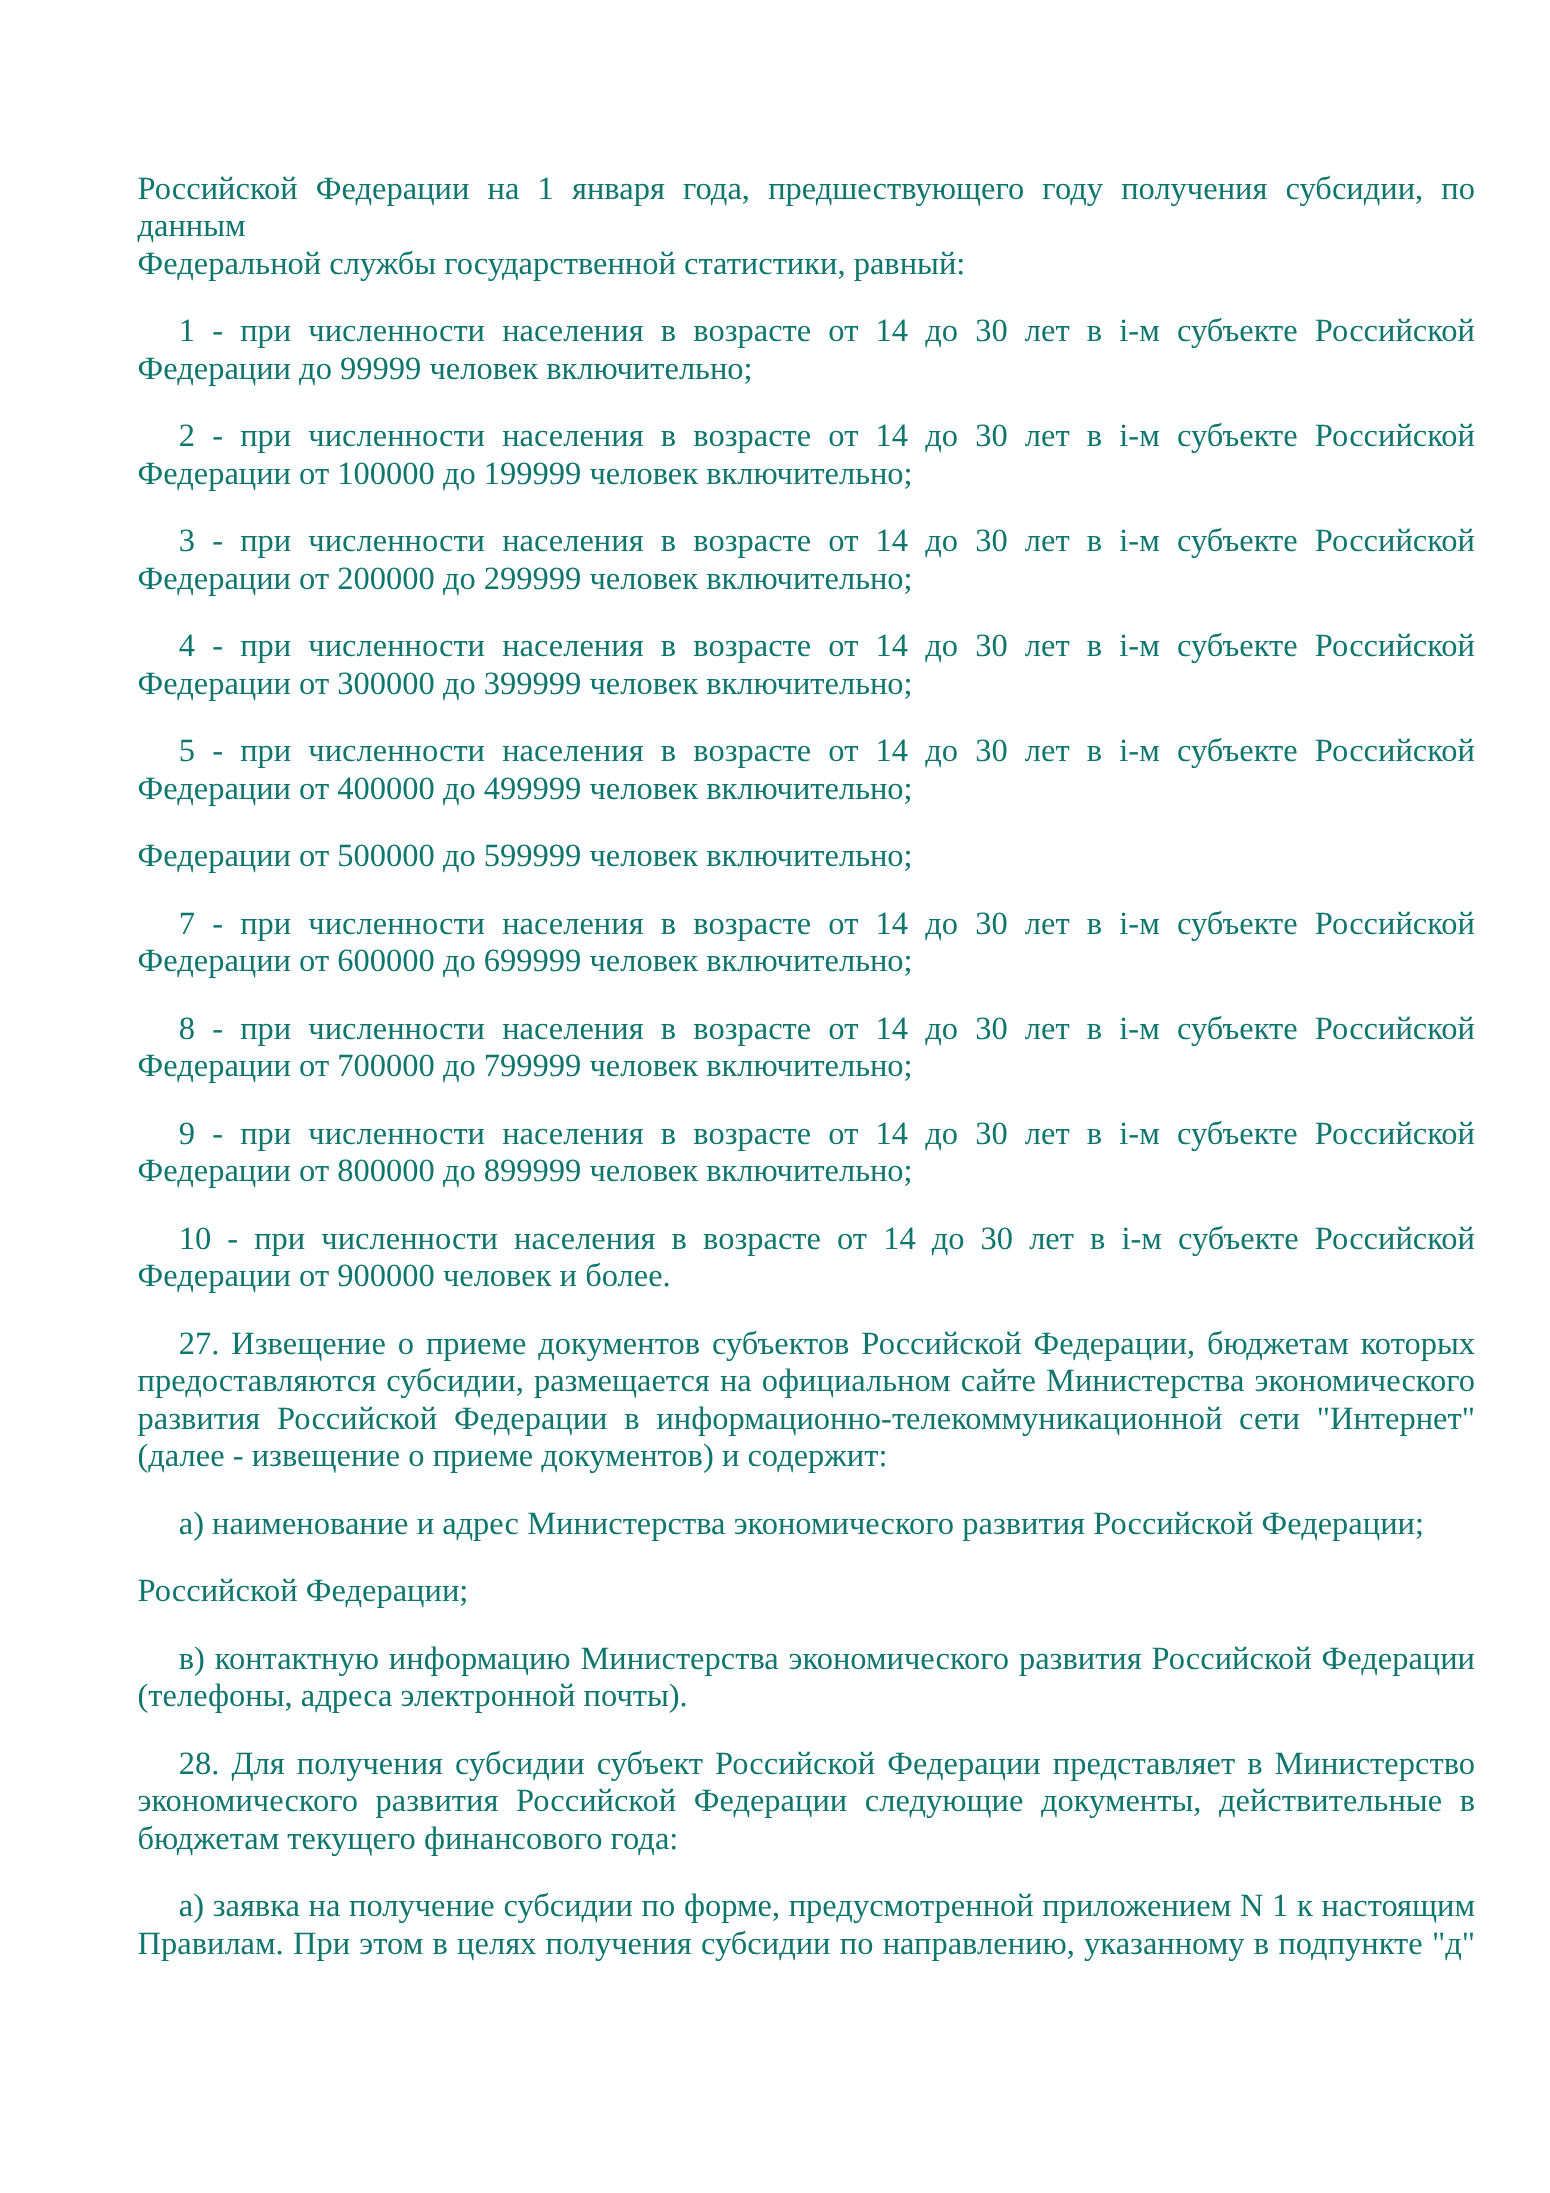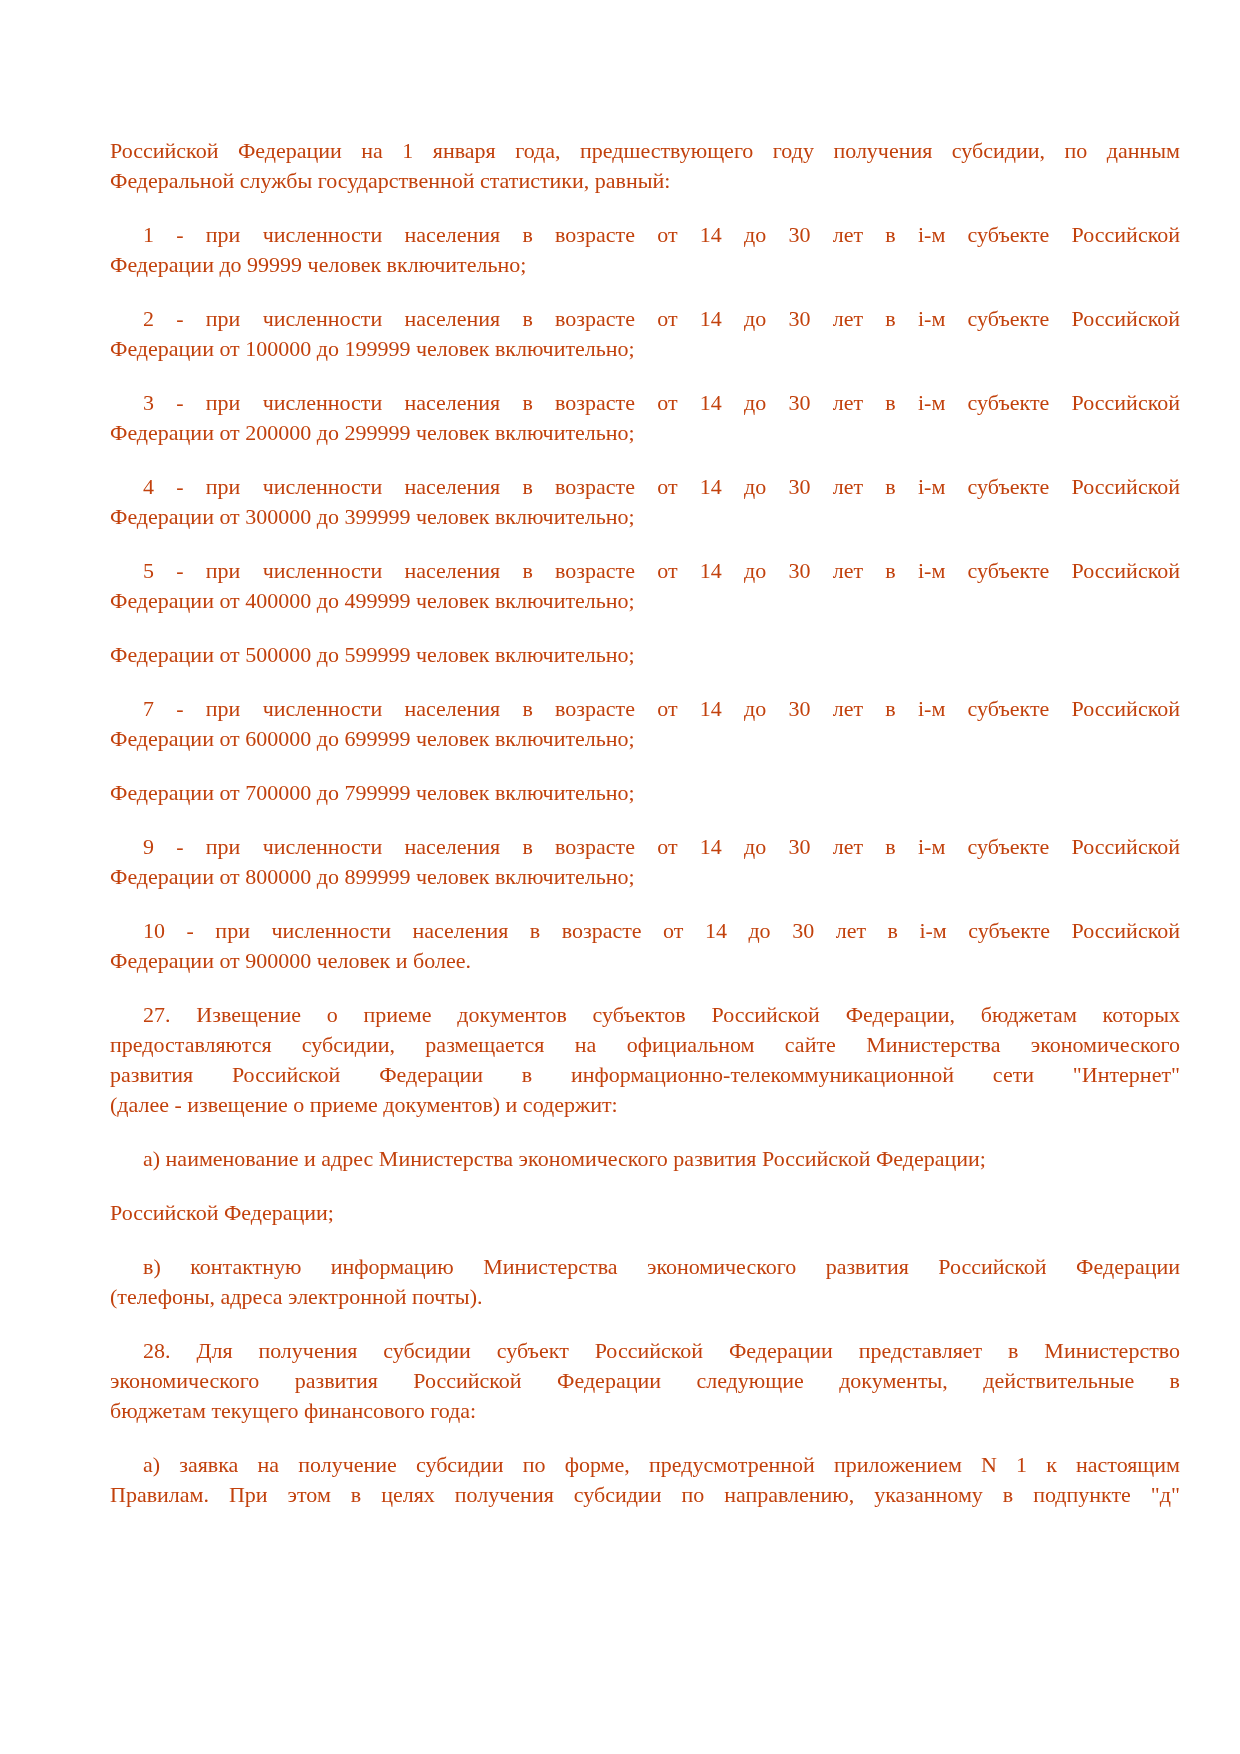--- a/index.html
+++ b/index.html
@@ -20,23 +20,23 @@
     padding: 136px 60px 0 110px;
     background: #ffffff;
     color: #000000;
   }
   .content {
     width: 1070px;
   }
   p.para {
     margin: 0 0 24px 0;
     padding: 0;
-    font-size: 22px;
+    font-size: 26px;
     line-height: 30px;
-    color: #c2410c;
+    color: #0f766e;
   }
   p.para:last-child {
     margin-bottom: 4px;
   }
   .line {
     display: block;
     text-align: justify;
     text-align-last: justify;
     white-space: normal;
   }
@@ -77,20 +77,21 @@
         <span class="line last">Федерации от 400000 до 499999 человек включительно;</span>
       </p>
       <p class="para indent">
         <span class="line last">Федерации от 500000 до 599999 человек включительно;</span>
       </p>
       <p class="para indent">
         <span class="line first">7 - при численности населения в возрасте от 14 до 30 лет в i-м субъекте Российской</span>
         <span class="line last">Федерации от 600000 до 699999 человек включительно;</span>
       </p>
       <p class="para indent">
+        <span class="line first">8 - при численности населения в возрасте от 14 до 30 лет в i-м субъекте Российской</span>
         <span class="line last">Федерации от 700000 до 799999 человек включительно;</span>
       </p>
       <p class="para indent">
         <span class="line first">9 - при численности населения в возрасте от 14 до 30 лет в i-м субъекте Российской</span>
         <span class="line last">Федерации от 800000 до 899999 человек включительно;</span>
       </p>
       <p class="para indent">
         <span class="line first">10 - при численности населения в возрасте от 14 до 30 лет в i-м субъекте Российской</span>
         <span class="line last">Федерации от 900000 человек и более.</span>
       </p>

